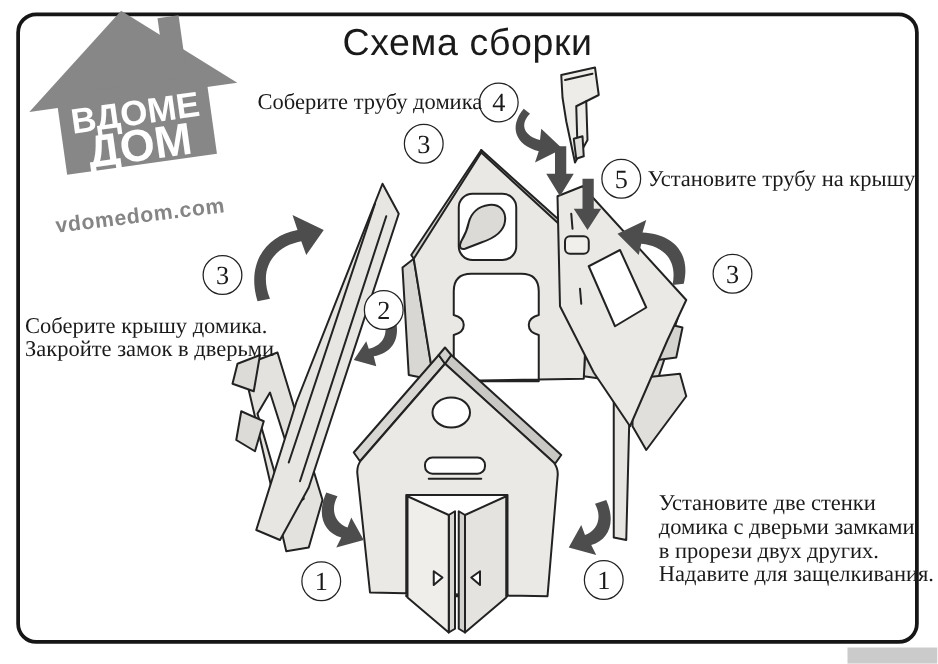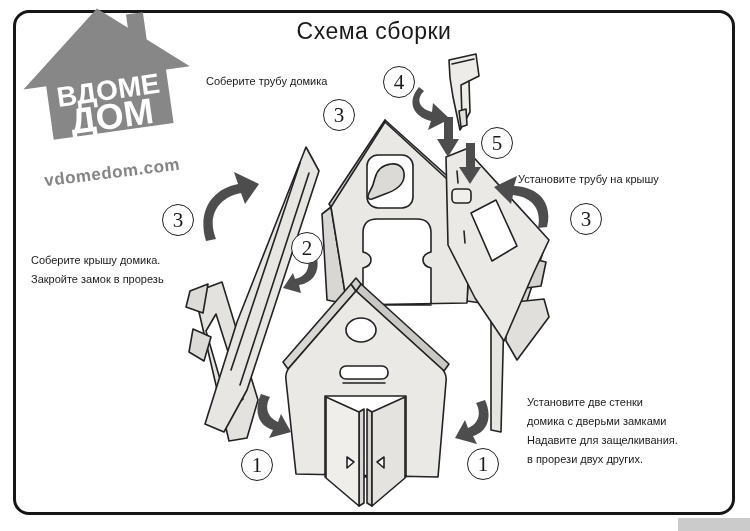--- a/index.html
+++ b/index.html
@@ -14,29 +14,29 @@
     border:3px solid #161616;border-radius:16px;background:#fff;
     box-sizing:border-box;z-index:0;
   }
   .corner-shadow{
     position:absolute;left:678px;top:518px;width:72px;height:13px;
     background:#cbcbcb;z-index:0;
   }
   .art{position:absolute;left:0;top:0;z-index:1;}
   .title{
     position:absolute;left:13px;top:18px;width:722px;text-align:center;
-    font-size:23px;letter-spacing:.5px;z-index:2;
+    font-size:30px;letter-spacing:.5px;z-index:2;
   }
   .badge{
     position:absolute;width:32px;height:32px;border:1.6px solid #222;
     border-radius:50%;box-sizing:border-box;background:#fff;
     display:flex;align-items:center;justify-content:center;
     font-family:"Liberation Serif", serif;font-size:21px;z-index:2;
   }
-  .note{position:absolute;font-size:11px;line-height:19px;z-index:2;white-space:nowrap;}
+  .note{position:absolute;font-size:18px;line-height:19px;z-index:2;white-space:nowrap;font-family:Liberation Serif, serif;}
   .logo{position:absolute;left:18px;top:6px;width:190px;height:190px;z-index:2;}
   .logo svg{transform:rotate(-8deg);transform-origin:50% 50%;}
   .logo-site{
     position:absolute;left:44px;top:163px;transform:rotate(-7deg);
     color:#858585;font-weight:bold;font-size:17px;letter-spacing:.5px;z-index:2;
   }
   svg .ln{stroke:#222;stroke-width:1.6;fill:none;stroke-linecap:round;stroke-linejoin:round;}
   svg .pc{stroke:#222;stroke-width:1.6;stroke-linejoin:round;}
 </style>
 </head>
@@ -132,25 +132,25 @@
 <div class="badge" style="left:383px;top:66px;">4</div>
 <div class="badge" style="left:323px;top:99px;">3</div>
 <div class="badge" style="left:481px;top:127px;">5</div>
 <div class="badge" style="left:162px;top:204px;">3</div>
 <div class="badge" style="left:570px;top:203px;">3</div>
 <div class="badge" style="left:291px;top:232px;">2</div>
 <div class="badge" style="left:241px;top:449px;">1</div>
 <div class="badge" style="left:467px;top:448px;">1</div>
 
 <div class="note" style="left:206px;top:72px;">Соберите трубу домика</div>
-<div class="note" style="left:518px;top:134px;margin-top:36px;">Установите трубу на крышу</div>
+<div class="note" style="left:518px;top:134px;">Установите трубу на крышу</div>
 
-<div class="note" style="left:31px;top:251px;">
+<div class="note" style="left:20px;top:251px;">
   <div>Соберите крышу домика.</div>
-  <div>Закройте замок в прорезь</div>
+  <div>Закройте замок в дверьми</div>
 </div>
 
 <div class="note" style="left:527px;top:393px;">
   <div>Установите две стенки</div>
   <div>домика с дверьми замками</div>
+  <div>в прорези двух других.</div>
   <div>Надавите для защелкивания.</div>
-  <div>в прорези двух других.</div>
 </div>
 
 </body></html>

